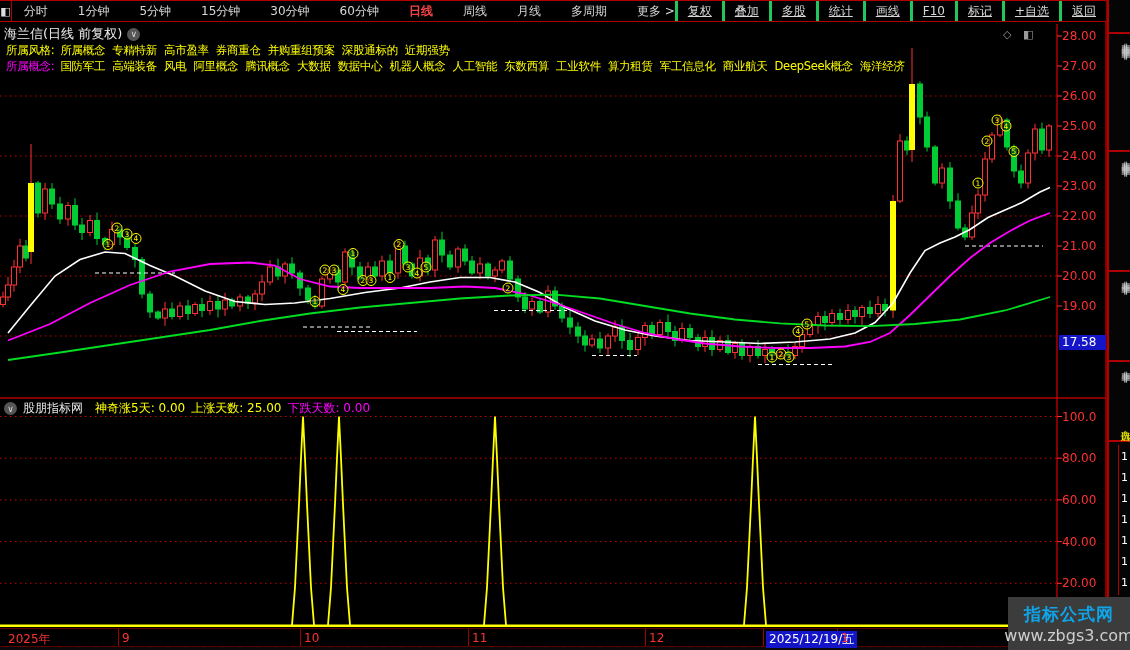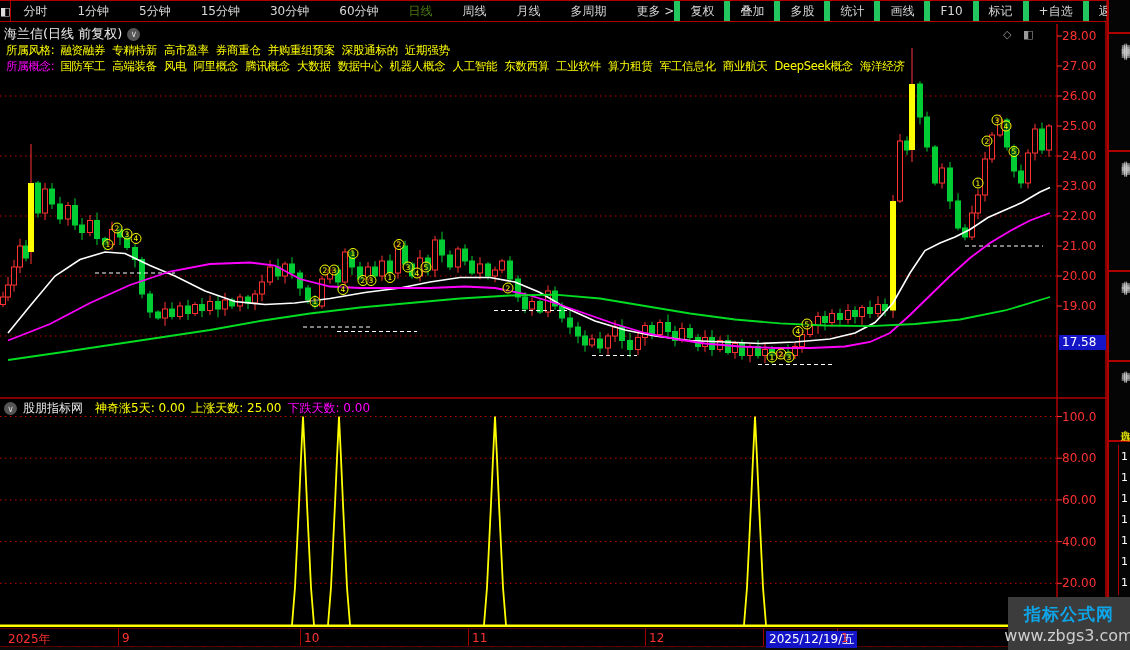--- a/index.html
+++ b/index.html
@@ -7,24 +7,24 @@
        font-family:"DejaVu Sans","Liberation Sans",sans-serif;}
   .abs{position:absolute;}
   
   #menu-bar{left:0;top:0;width:1106px;height:22px;background:#000;
     border-top:1px solid #b00000;border-bottom:1px solid #b00000;
     display:flex;align-items:center;box-sizing:border-box;}
   #menu-icon-box{width:22px;height:20px;border-right:1px solid #b00000;
     display:flex;align-items:center;justify-content:center;color:#ddd;font-size:11px;}
   .menu-left{display:flex;align-items:center;gap:30px;padding-left:12px;flex:1;}
   .menu-item{color:#d8d8d8;font-size:12px;white-space:nowrap;cursor:pointer;}
-  .menu-item.active{color:#4d7c0f;}
+  .menu-item.active{color:#ef4444;font-weight:bold;}
   .menu-right{display:flex;align-items:stretch;height:100%;}
-  .menu-right .menu-item{border-left:6px solid #22c55e;padding:0 10px;
-    display:flex;align-items:center;}
+  .menu-right .menu-item{border-left:3px solid #22c55e;padding:0 10px;
+    display:flex;align-items:center;text-decoration:underline;}
   
   #title-row{left:4px;top:25px;color:#eee;font-size:13px;display:flex;align-items:center;gap:5px;}
   .chev-circle{display:inline-flex;width:13px;height:13px;border-radius:50%;
     background:#555;color:#ddd;font-size:9px;align-items:center;justify-content:center;}
   #style-row,#concept-row{left:6px;font-size:11.5px;letter-spacing:-0.3px;white-space:nowrap;}
   #style-row{top:43px;color:#ffff00;}
   #concept-row{top:59px;color:#ffff00;}
   .row-label-y{color:#ffff00;margin-right:6px;margin-top:12px;}
   .row-label-m{color:#ff00ff;margin-right:6px;}
   .tag{margin-right:7px;}
@@ -543,21 +543,21 @@
       <span class="menu-item">+自选</span>
       <span class="menu-item">返回</span>
     </div>
 </div>
 
 <div id="title-row" class="abs z2">
   <span>海兰信(日线 前复权)</span>
   <span class="chev-circle">∨</span>
 </div>
 <div id="style-row" class="abs z2">
-  <span class="row-label-y">所属风格:</span><span id="style-tags"><span class="tag">融资融券</span><span class="tag">专精特新</span><span class="tag">高市盈率</span><span class="tag">券商重仓</span><span class="tag">并购重组预案</span><span class="tag">深股通标的</span><span class="tag">近期强势</span></span>
+  <span class="row-label-y">所属风格:</span><span id="style-tags"><span class="tag">所属概念</span><span class="tag">专精特新</span><span class="tag">高市盈率</span><span class="tag">券商重仓</span><span class="tag">并购重组预案</span><span class="tag">深股通标的</span><span class="tag">近期强势</span></span>
 </div>
 <div id="concept-row" class="abs z2">
   <span class="row-label-m">所属概念:</span><span id="concept-tags"><span class="tag">国防军工</span><span class="tag">高端装备</span><span class="tag">风电</span><span class="tag">阿里概念</span><span class="tag">腾讯概念</span><span class="tag">大数据</span><span class="tag">数据中心</span><span class="tag">机器人概念</span><span class="tag">人工智能</span><span class="tag">东数西算</span><span class="tag">工业软件</span><span class="tag">算力租赁</span><span class="tag">军工信息化</span><span class="tag">商业航天</span><span class="tag">DeepSeek概念</span><span class="tag">海洋经济</span></span>
 </div>
 
 <div class="abs z2 icon-gray" style="left:1003px;top:28px;">◇</div>
 <div class="abs z2 icon-gray" style="left:1023px;top:28px;">◧</div>
 
 <div id="price-labels" class="abs z2">
     <div class="pricelab abs" style="left: 1062px; top: 30px;">28.00</div>

